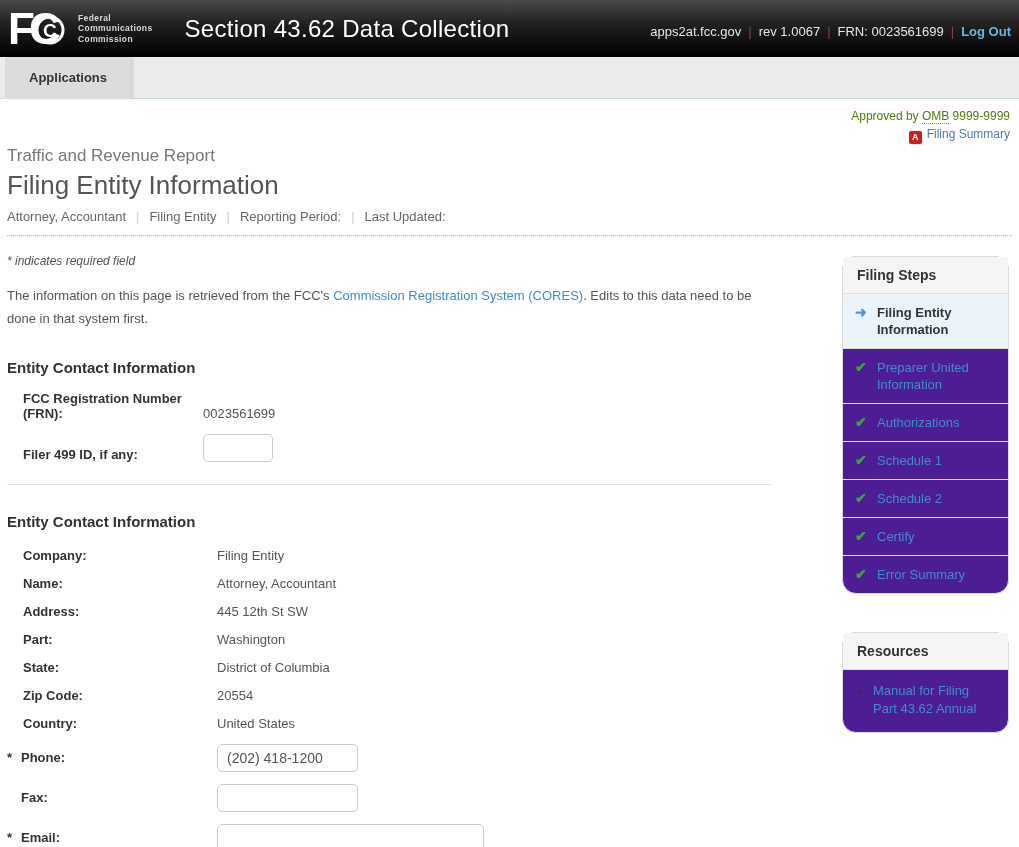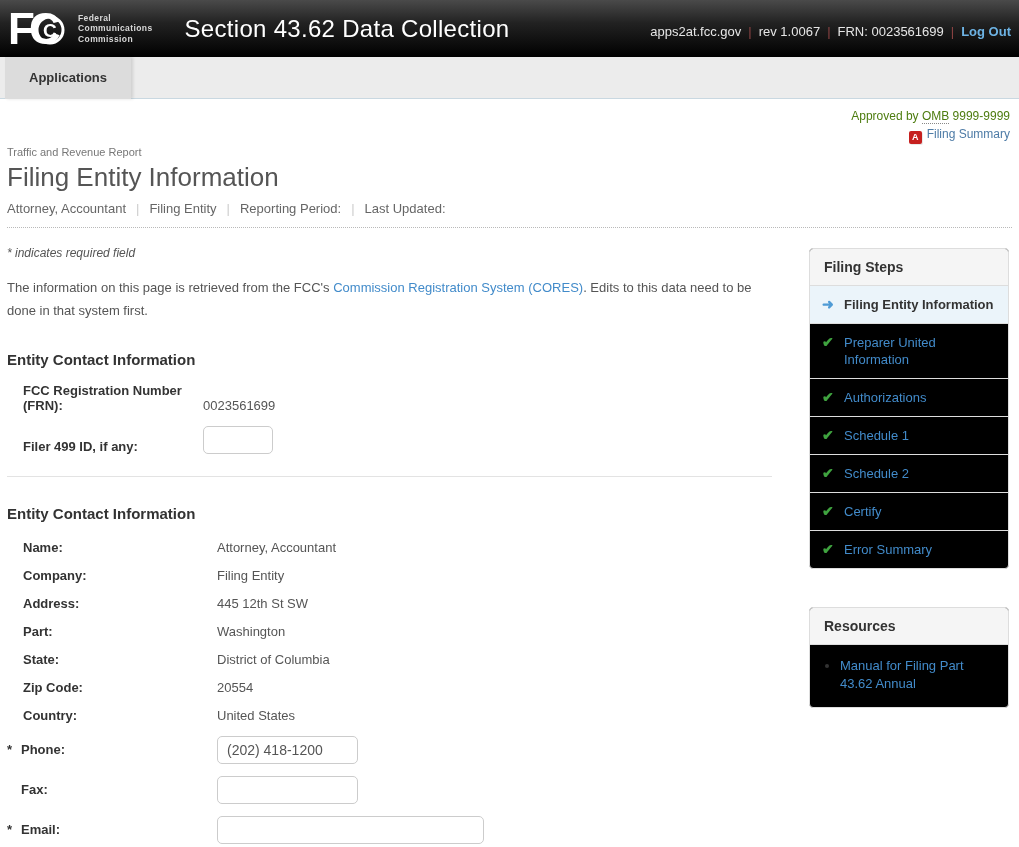--- a/index.html
+++ b/index.html
@@ -32,21 +32,21 @@
   .content { padding:0 7px; }
   .approved-line { text-align:right; font-size:12px; color:#4d7c0f; padding-top:10px; padding-right:2px; }
   .abbr-dotted { border-bottom:1px dotted #888; }
   .summary-line { text-align:right; font-size:12px; padding-top:4px; padding-right:2px; }
   .summary-line a { color:#4d7ba6; text-decoration:none; }
   .pdf-icon {
     display:inline-block; width:13px; height:13px; background:#c6201f; border-radius:2px;
     color:#fff; font-size:9px; font-weight:bold; text-align:center; line-height:13px;
     vertical-align:-2px; margin-right:5px; box-shadow:1px 1px 0 #e9e9e9;
   }
-  .report-title { font-size:11px; color:#777; margin-top:2px; }
+  .report-title { font-size:17px; color:#777; margin-top:2px; }
   .page-title { font-size:26px; font-weight:normal; color:#555; margin-top:4px; }
   .breadcrumb { font-size:13px; color:#666; margin-top:8px; padding-bottom:11px; border-bottom:1px dotted #b9b9b9; }
   .breadcrumb .sep { color:#ccc; margin:0 10px; }
 
   .columns { display:flex; }
   .main-col { width:765px; }
   .side-col { width:200px; margin-left:37px; margin-top:20px; }
 
   .req-note { font-style:italic; font-size:12px; color:#555; margin-top:18px; }
   .info-para { font-size:13px; color:#555; line-height:1.75; margin-top:17px; width:760px; }
@@ -66,21 +66,21 @@
     height:28px; border:1px solid #ccc; border-radius:5px; font-family:"Liberation Sans",sans-serif;
     font-size:14px; color:#555; padding:0 9px; outline:none;
   }
   .w-small { width:70px; height:27px; }
   .w-med { width:141px; }
   .w-wide { width:267px; }
 
   hr.rule { border:none; border-top:1px solid #e3e3e3; margin:22px 0 0 0; }
 
   
-  .panel { border:1px solid #ddd; border-radius:4px; background:#000000; }
+  .panel { border:1px solid #ddd; border-radius:14px; background:#4c1d95;margin-left:33px; }
   .panel-h { background:#f5f5f5; border-bottom:1px solid #ddd; border-radius:3px 3px 0 0;
              padding:10px 14px; font-size:14px; font-weight:bold; color:#333; }
   .steps { list-style:none; }
   .steps li { padding:10px 10px 10px 12px; border-bottom:1px solid #ddd; font-size:13px; display:flex; align-items:flex-start; }
   .steps li:last-child { border-bottom:none; }
   .steps li.current { background:#ebf4fa; }
   .steps .ic { width:22px; flex:none; font-size:14px; line-height:17px; }
   .ic-arrow { color:#4f9bd5; font-weight:bold; }
   .ic-check { color:#3fa33f; font-weight:bold; }
   .steps .stxt { line-height:17px; }
@@ -159,26 +159,26 @@
           <span class="lbl">Filer 499 ID, if any:</span>
           <input type="text" class="txt w-small" value="" style="">
         </div>
 
         <hr class="rule">
 
         <h3 class="section-h">Entity Contact Information</h3>
 
         <div style="margin-top:18px;">
           <div class="frow static">
+            <span class="lbl">Company:</span>
+            <span class="val">Filing Entity</span>
+          </div>
+          <div class="frow static">
             <span class="lbl">Name:</span>
             <span class="val">Attorney, Accountant</span>
-          </div>
-          <div class="frow static">
-            <span class="lbl">Company:</span>
-            <span class="val">Filing Entity</span>
           </div>
           <div class="frow static">
             <span class="lbl">Address:</span>
             <span class="val">445 12th St SW</span>
           </div>
           <div class="frow static">
             <span class="lbl">Part:</span>
             <span class="val">Washington</span>
           </div>
           <div class="frow static">

